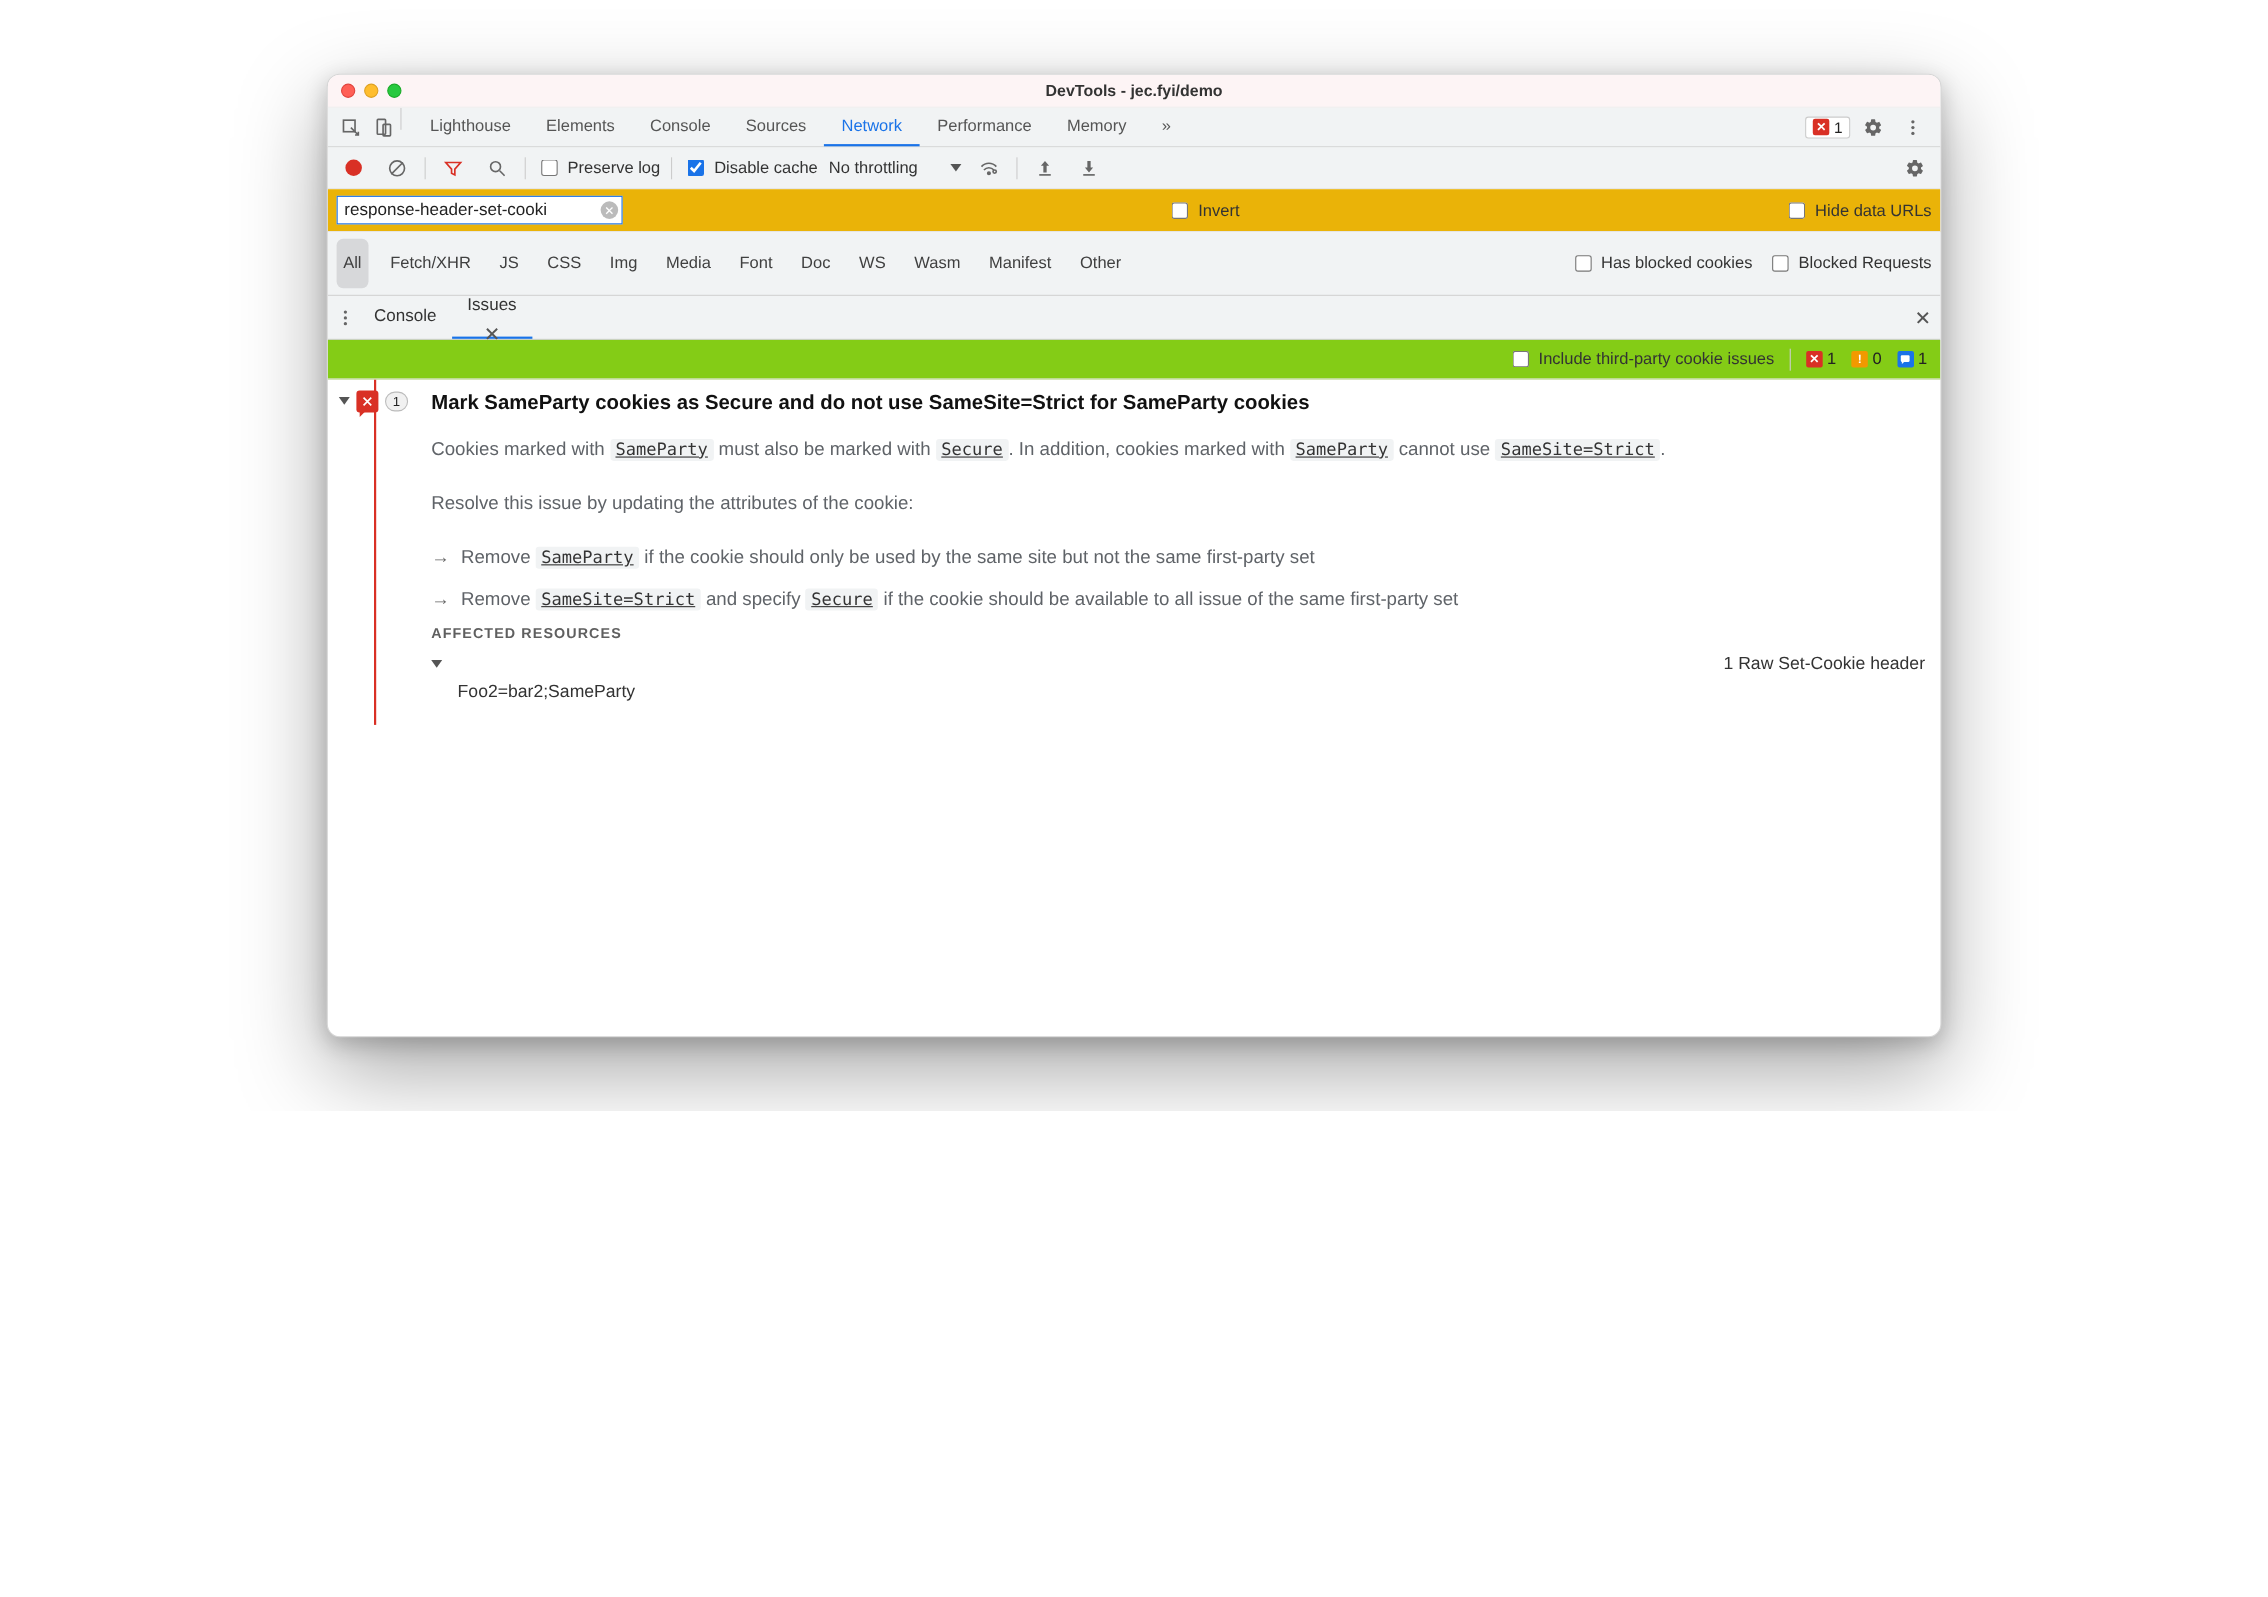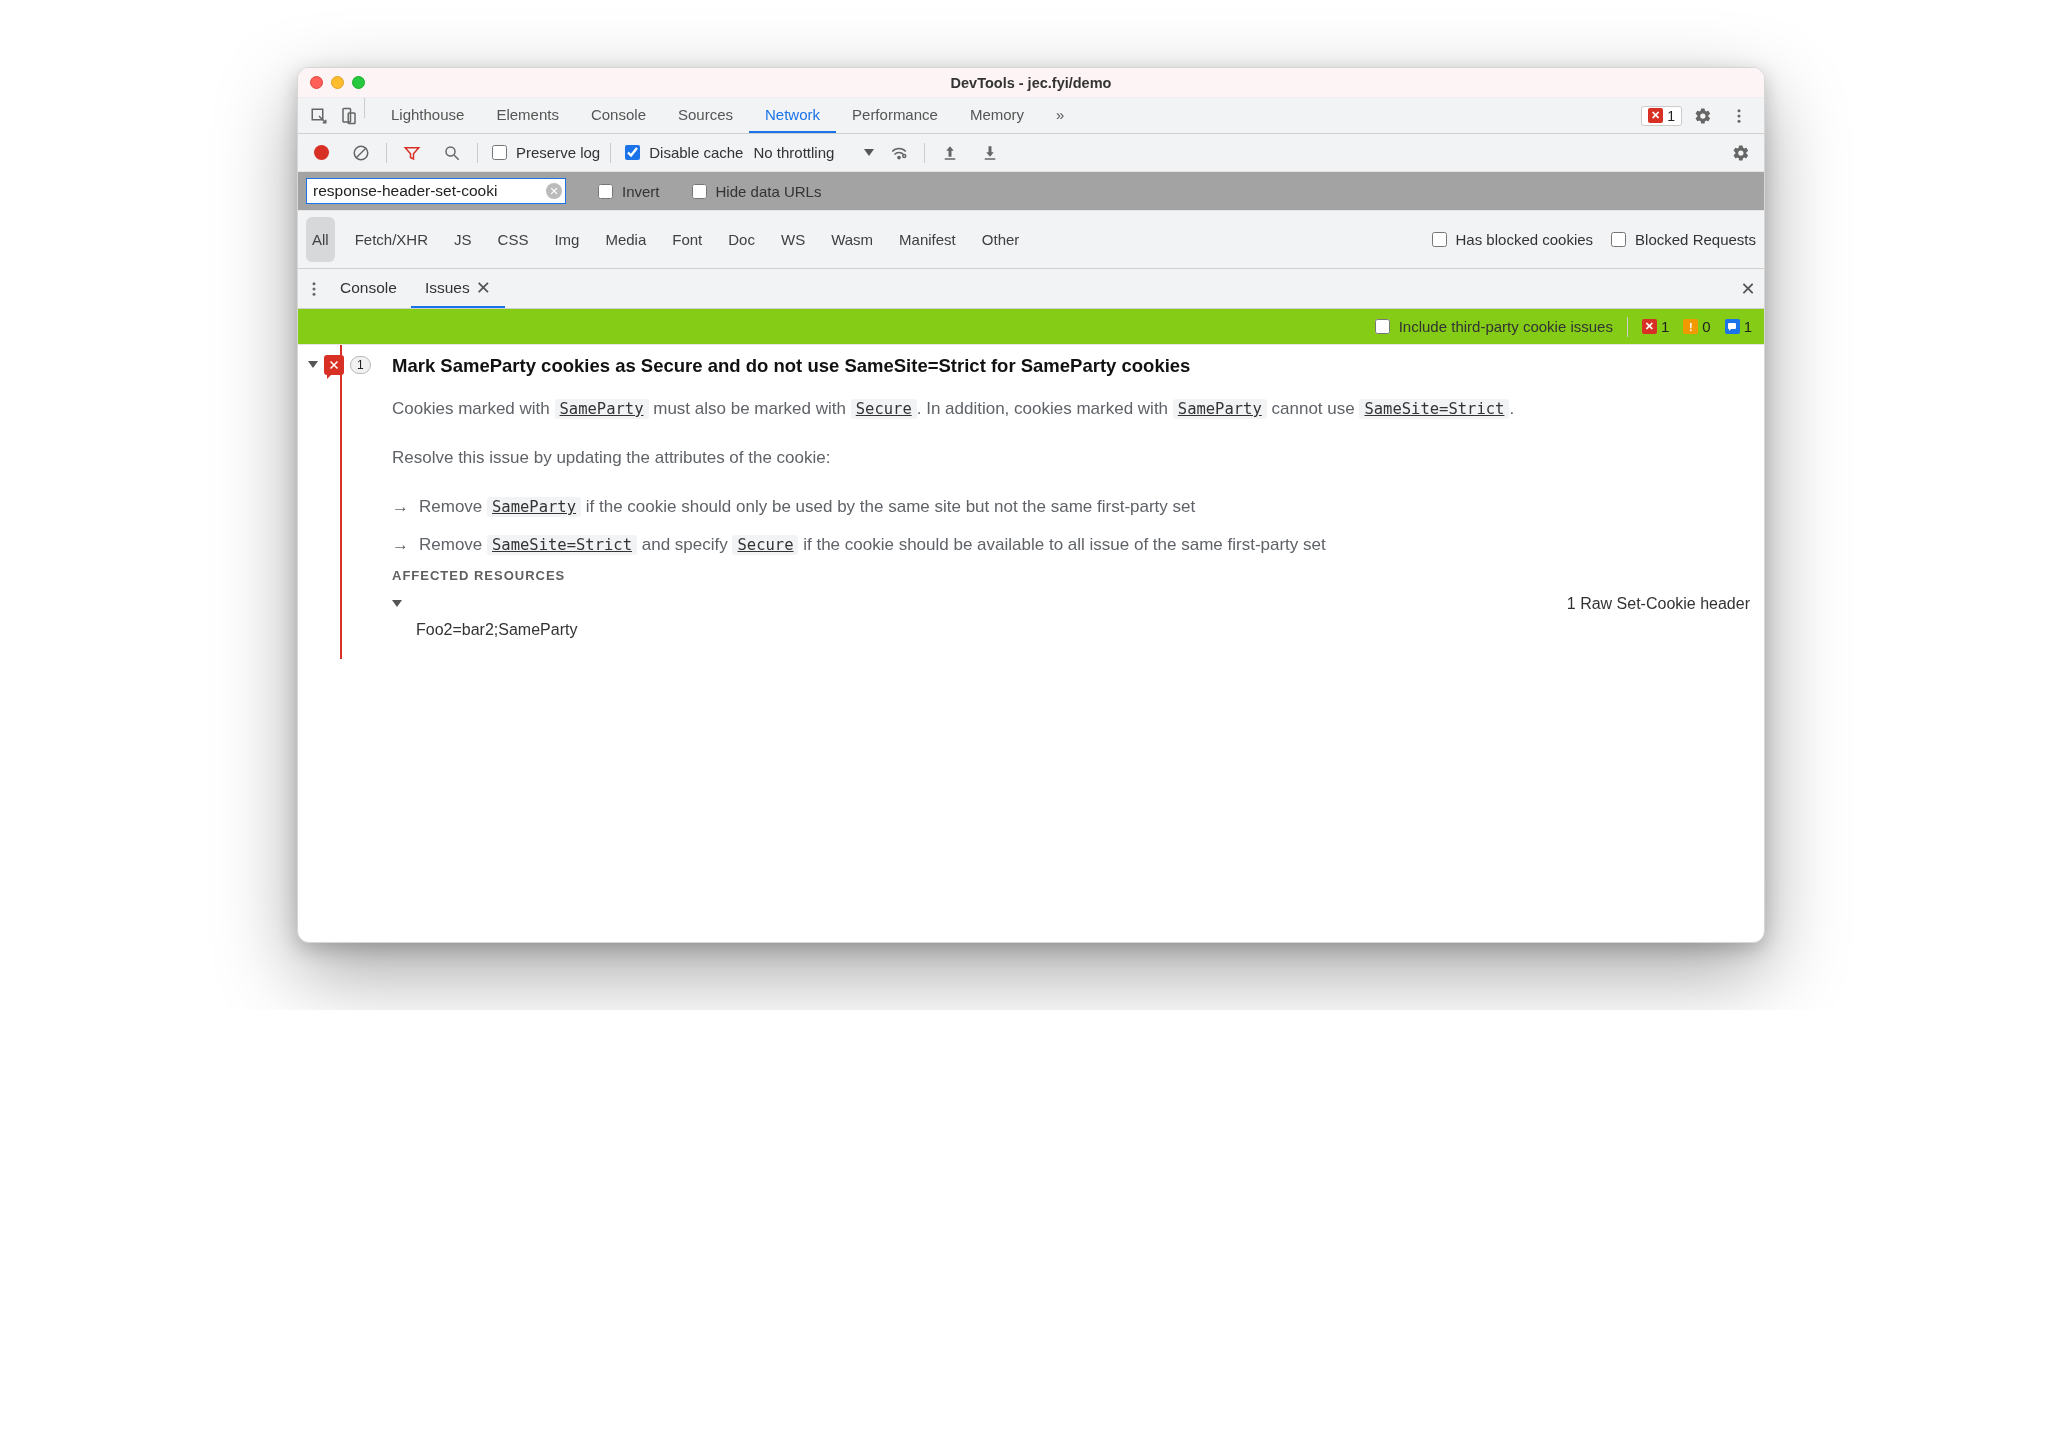--- a/index.html
+++ b/index.html
@@ -75,21 +75,21 @@
   .checkbox { display: inline-flex; align-items: center; gap: 6px; font-size: 15px; color: #333; }
   .checkbox input { width: 15px; height: 15px; accent-color: #1a73e8; }
   .throttle { display: inline-flex; align-items: center; gap: 6px; font-size: 15px; color: #333; }
   .triangle-down {
     width: 0; height: 0; border-left: 5px solid transparent; border-right: 5px solid transparent;
     border-top: 7px solid #555;
   }
   
   .filter-row {
     display: flex; align-items: center; gap: 28px;
-    padding: 6px 8px; background: #a3a3a3; border-bottom: 1px solid #e5e5e5;
+    padding: 6px 8px; background: #eab308; border-bottom: 1px solid #e5e5e5; justify-content: space-between;
   }
   .filter-input {
     width: 260px; font-size: 15.5px; padding: 3px 22px 3px 6px;
     border: 1.5px solid #1a73e8; background: #fff; color: #222;
     position: relative;
   }
   .filter-input-wrap { position: relative; }
   .clear-x {
     position: absolute; right: 4px; top: 50%; transform: translateY(-50%);
     width: 16px; height: 16px; border-radius: 50%; background: #bbb;
@@ -110,21 +110,21 @@
     background: #f1f3f4; border-bottom: 1px solid #d0d0d0;
     padding: 0 4px;
   }
   .drawer-tabs .icon-btn { width: 24px; }
   .drawer-tabs .tabs { display: flex; align-items: stretch; }
   .drawer-tabs .dtab {
     padding: 0 14px; display: flex; align-items: center; gap: 6px;
     font-size: 15.5px; color: #333; cursor: pointer;
     border-bottom: 2px solid transparent;
   }
-  .drawer-tabs .dtab.active { border-bottom-color: #1a73e8; }
+  .drawer-tabs .dtab.active { border-bottom-color: #1a73e8; flex-direction: column; }
   .drawer-tabs .spacer { flex: 1; }
   
   .issues-toolbar {
     height: 36px; display: flex; align-items: center; justify-content: flex-end;
     gap: 14px; padding: 0 12px; border-bottom: 1px solid #e5e5e5; background: #84cc16;
     font-size: 15px;
   }
   .count-group { display: inline-flex; align-items: center; gap: 4px; }
   .warn-square { width: 15px; height: 15px; background: #f29900; color: #fff; display: inline-flex; align-items: center; justify-content: center; font-size: 11px; font-weight: bold; border-radius: 2px; }
   .info-square { width: 15px; height: 15px; background: #1a73e8; color: #fff; display: inline-flex; align-items: center; justify-content: center; font-size: 11px; font-weight: bold; border-radius: 2px; }

